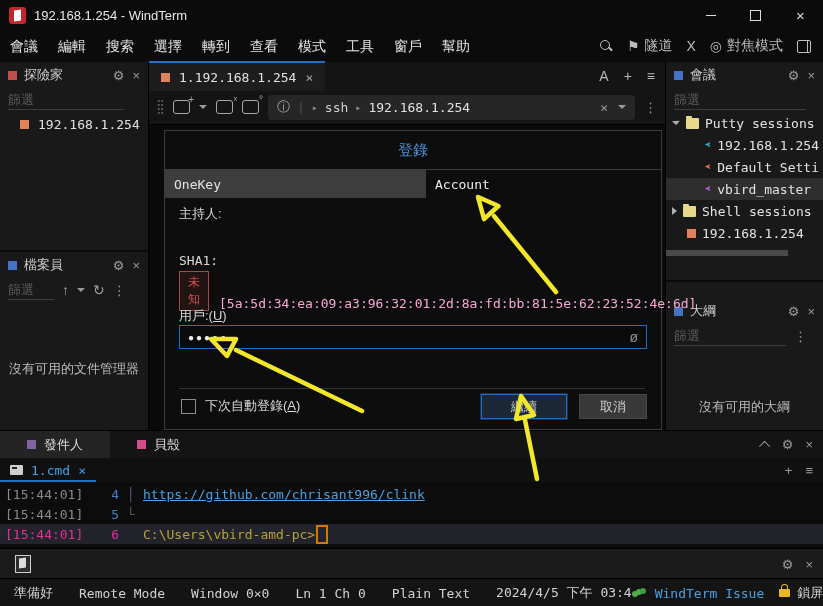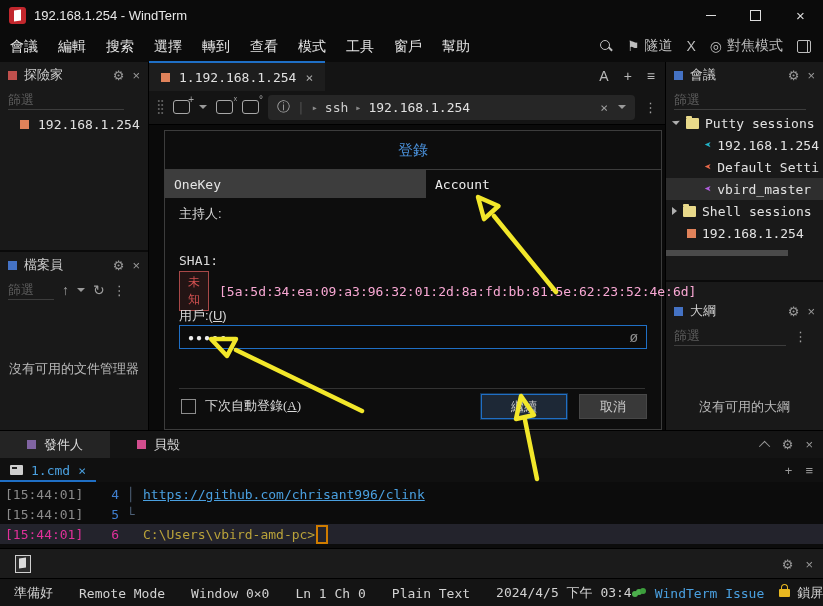--- a/index.html
+++ b/index.html
@@ -88,30 +88,30 @@
 
   
   .dialog{position:absolute;left:15px;top:68px;width:496px;height:298px;background:#0d0d0d;
           border:1px solid #3c3c3c;z-index:5;}
   .dlg-title{height:38px;display:flex;align-items:center;justify-content:center;
              border-bottom:1px solid #3c3c3c;color:var(--dialog-blue);font-size:15px;}
   .dlg-tabs{display:flex;height:28px;font-size:13px;}
   .dlg-tab1{width:252px;background:#3d3d3d;color:#e4e4e4;display:flex;align-items:center;padding-left:9px;}
   .dlg-tab2{flex:1;color:#ececec;display:flex;align-items:center;padding-left:9px;}
   .dl{position:absolute;font-size:13px;color:#d8d8d8;}
-  .fp-row{position:absolute;left:14px;top:140px;display:flex;align-items:center;gap:10px;}
+  .fp-row{position:absolute;left:14px;top:140px;display:flex;align-items:flex-end;gap:10px;}
   .btn-unknown{border:1px solid #a84848;color:var(--status-red);background:#231414;font-size:12px;
                padding:2px 8px;}
   .fp-text{color:#f9a8d4;font-size:13px;}
   .pw-input{position:absolute;left:14px;top:194px;width:450px;height:22px;background:#0b0b0b;
             border:1px solid var(--accent);display:flex;align-items:center;padding:0 8px;}
   .pw-dots{color:#ececec;font-size:10px;letter-spacing:2px;}
   .eye{margin-left:auto;color:#8f8f8f;font-size:14px;}
   .dlg-sep{position:absolute;left:14px;top:257px;width:466px;height:1px;background:#333;}
-  .chk-row{position:absolute;left:16px;top:266px;display:flex;align-items:center;gap:9px;font-size:13px;color:#dadada;font-family:Liberation Serif, serif;}
+  .chk-row{position:absolute;left:16px;top:266px;display:flex;align-items:center;gap:9px;font-size:13px;color:#dadada;}
   .chkbox{width:13px;height:13px;border:1px solid #8c8c8c;background:transparent;}
   .dlg-btns{position:absolute;right:14px;top:263px;display:flex;gap:12px;}
   .btn{height:23px;display:flex;align-items:center;justify-content:center;font-size:13px;color:#cccccc;}
   .btn-continue{width:84px;background:#1d2836;border:1px solid var(--accent);box-shadow:0 0 0 1px #16314d;}
   .btn-cancel{width:66px;background:#393939;border:1px solid #474747;}
   .u{text-decoration:underline;}
 
   
   .bottom{position:absolute;left:0;top:430px;width:823px;height:118px;background:#141414;border-top:1px solid #000;}
   .btabs{height:27px;display:flex;align-items:center;}

